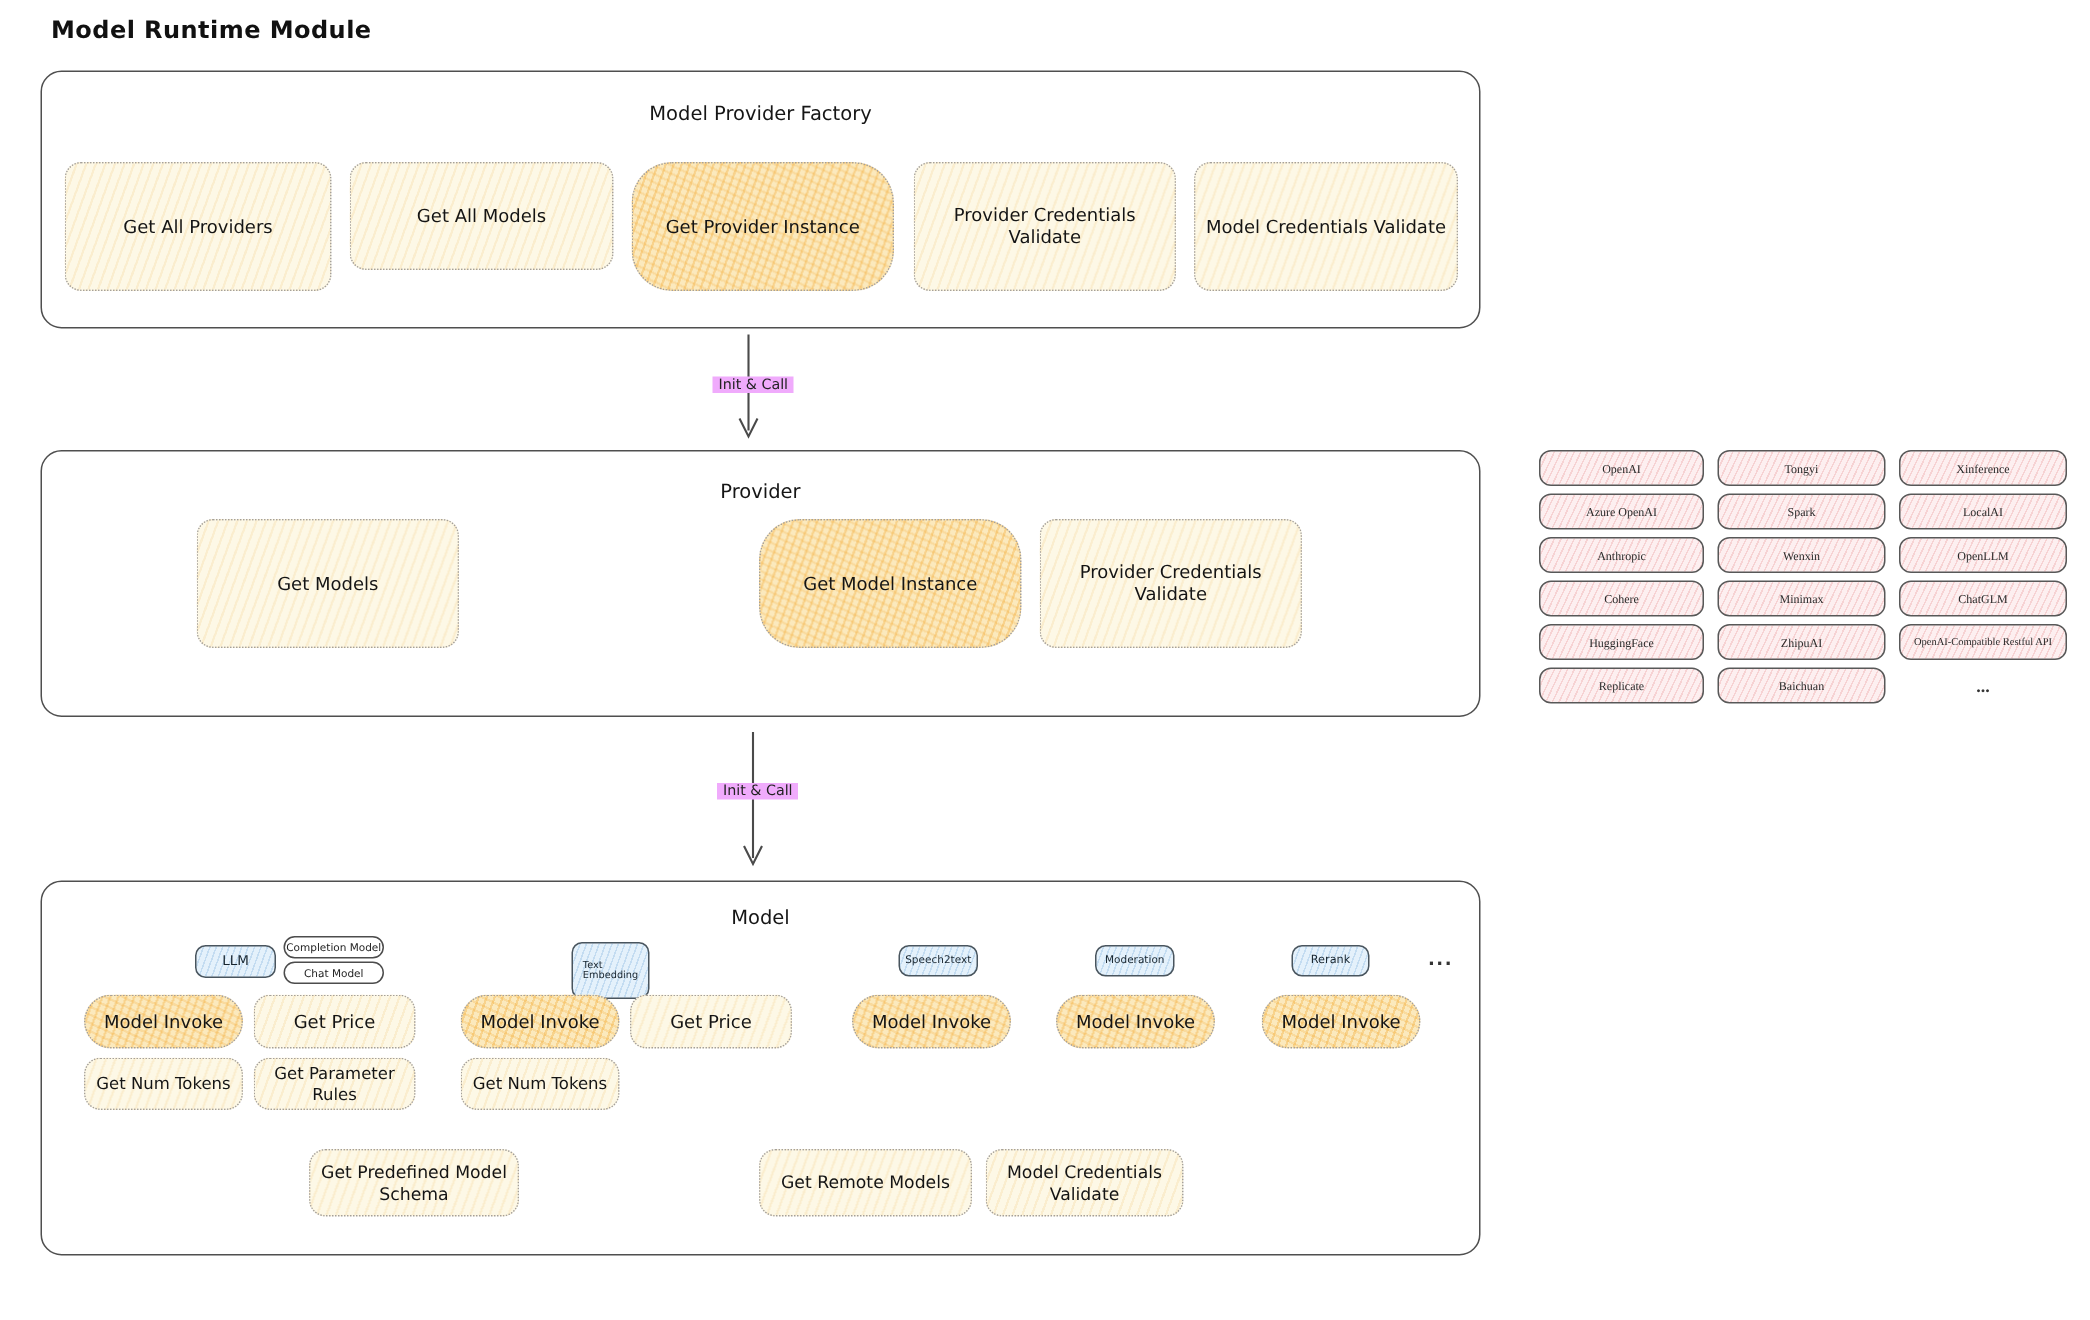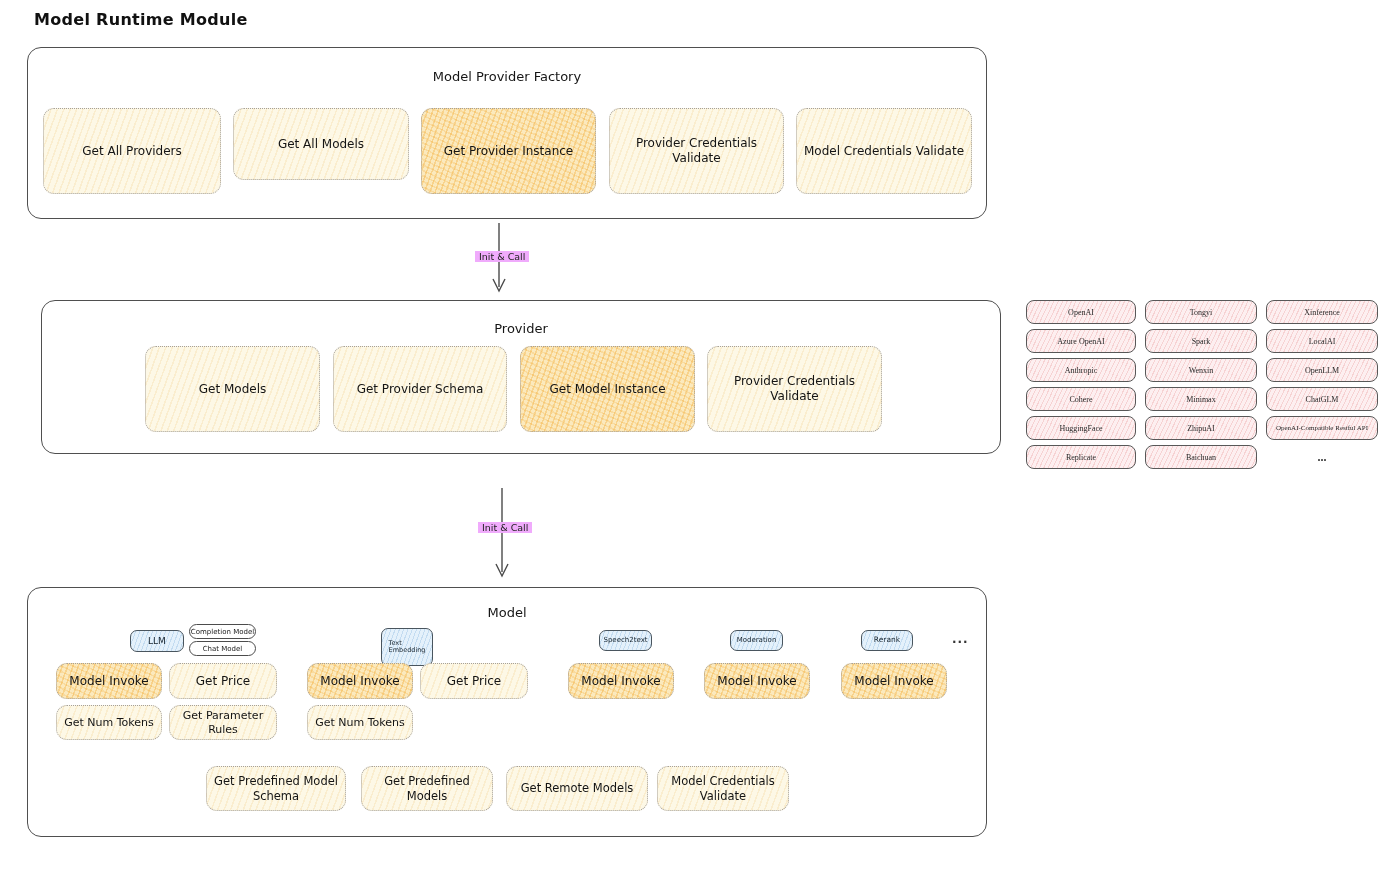--- a/index.html
+++ b/index.html
@@ -20,21 +20,21 @@
   .frame-title { position:absolute; left:0; right:0; text-align:center; font-size:13px; color:#161616; }
 
   
   .btn { position:absolute; display:flex; align-items:center; justify-content:center;
          text-align:center; padding:2px 6px; font-size:12px; line-height:1.25; color:#141414;
          border:1.6px dotted #a5a09a; border-radius:11px;
          background-color:#fdf8e6;
          background-image:repeating-linear-gradient(110deg, rgba(238,184,88,0.17) 0px, rgba(238,184,88,0.17) 1.5px, transparent 1.5px, transparent 6px); }
   .btn.hl { background-color:#fbe9bd;
          background-image:repeating-linear-gradient(110deg, rgba(242,166,44,0.34) 0px, rgba(242,166,44,0.34) 1.5px, transparent 1.5px, transparent 5px),
-                          repeating-linear-gradient(25deg, rgba(242,166,44,0.22) 0px, rgba(242,166,44,0.22) 1.5px, transparent 1.5px, transparent 5px); }
+                          repeating-linear-gradient(25deg, rgba(242,166,44,0.22) 0px, rgba(242,166,44,0.22) 1.5px, transparent 1.5px, transparent 5px);border-radius:27px; }
 
   
   .tag-blue { position:absolute; display:flex; align-items:center; justify-content:center;
          text-align:left; font-size:8px; line-height:1.15; color:#17242e;
          border:1.3px solid #49555e; border-radius:7px;
          background-color:#e4f1fb;
          background-image:repeating-linear-gradient(110deg, rgba(110,165,215,0.28) 0px, rgba(110,165,215,0.28) 1px, transparent 1px, transparent 4px); }
 
   
   .tag-white { position:absolute; display:flex; align-items:center; justify-content:center;
@@ -68,24 +68,23 @@
   <div class="btn" style="left:581px;top:60px;width:175px;height:86px">Provider Credentials Validate</div>
   <div class="btn" style="left:768px;top:60px;width:176px;height:86px">Model Credentials Validate</div>
 </div>
 
 <svg style="left:489px;top:223px" width="20" height="72">
   <line x1="10" y1="0" x2="10" y2="64" stroke="#4a4a4a" stroke-width="1.4"></line>
   <polyline points="4,56 10,68 16,56" fill="none" stroke="#4a4a4a" stroke-width="1.4"></polyline>
 </svg>
 <div class="arrow-label" style="left:475px;top:251px">Init &amp; Call</div>
 
-<div class="frame stacked" style="left:41px;top:300px;width:960px;height:154px">
+<div class="frame stacked" style="left:27px;top:300px;width:960px;height:178px">
   <div class="frame-title" style="top:20px">Provider</div>
   <div class="btn" style="left:103px;top:45px;width:175px;height:86px">Get Models</div>
-  <div class="btn" style="left:291px;top:45px;width:174px;height:86px">Get Provider Schema</div>
   <div class="btn hl" style="left:478px;top:45px;width:175px;height:86px">Get Model Instance</div>
   <div class="btn" style="left:665px;top:45px;width:175px;height:86px">Provider Credentials Validate</div>
 </div>
 
 <div class="providers-grid">
   <div class="chip">OpenAI</div>
   <div class="chip">Tongyi</div>
   <div class="chip">Xinference</div>
   <div class="chip">Azure OpenAI</div>
   <div class="chip">Spark</div>
@@ -129,16 +128,15 @@
 
   <div class="btn hl" style="left:279px;top:75px;width:106px;height:36px">Model Invoke</div>
   <div class="btn" style="left:392px;top:75px;width:108px;height:36px">Get Price</div>
   <div class="btn" style="left:279px;top:117px;width:106px;height:35px;font-size:11px">Get Num Tokens</div>
 
   <div class="btn hl" style="left:540px;top:75px;width:106px;height:36px">Model Invoke</div>
   <div class="btn hl" style="left:676px;top:75px;width:106px;height:36px">Model Invoke</div>
   <div class="btn hl" style="left:813px;top:75px;width:106px;height:36px">Model Invoke</div>
 
   <div class="btn" style="left:178px;top:178px;width:140px;height:45px;font-size:11.5px">Get Predefined Model Schema</div>
-  <div class="btn" style="left:333px;top:178px;width:132px;height:45px;font-size:11.5px">Get Predefined Models</div>
   <div class="btn" style="left:478px;top:178px;width:142px;height:45px;font-size:11.5px">Get Remote Models</div>
   <div class="btn" style="left:629px;top:178px;width:132px;height:45px;font-size:11.5px">Model Credentials Validate</div>
 </div>
 
 </body></html>

